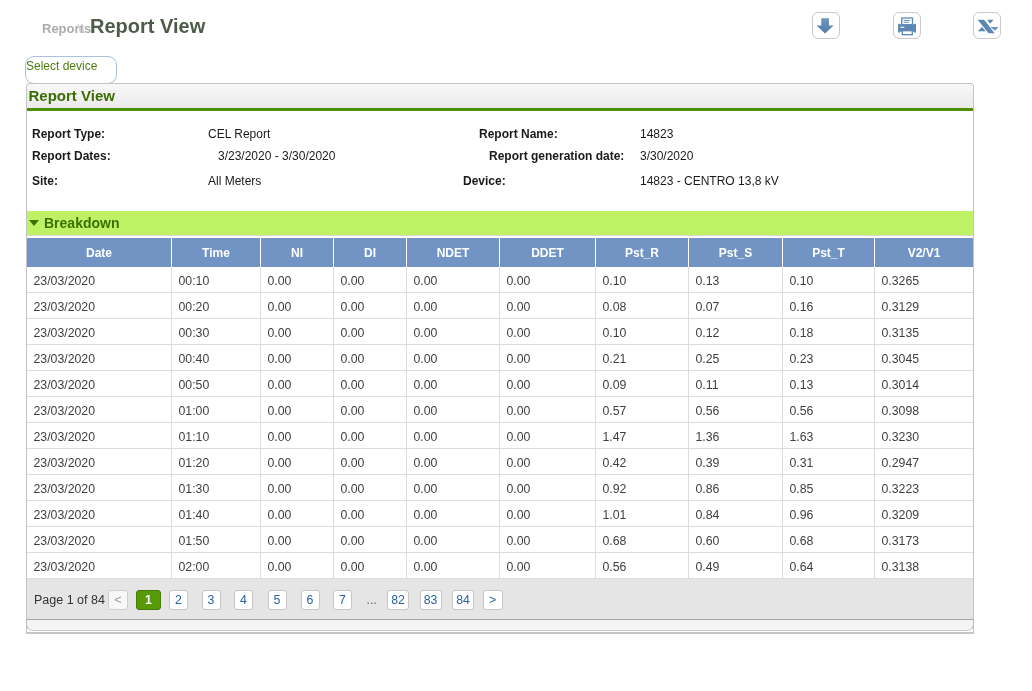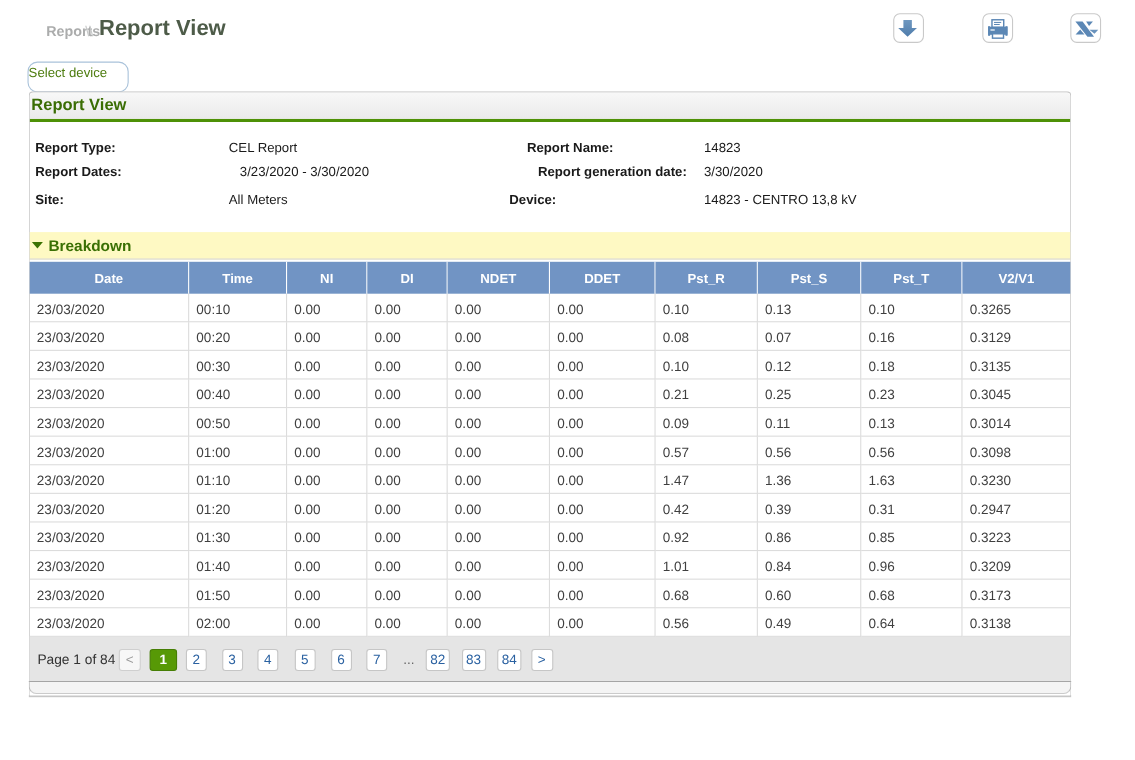--- a/index.html
+++ b/index.html
@@ -9,21 +9,21 @@
 .crumbs .sep { left:77.5px; top:22px; font-size:13px; color:#c7c9c9; }
 .crumbs .r2 { left:90px; top:16.3px; font-size:20px; font-weight:bold; color:#4d5b48; }
 .toolbar { position:absolute; left:812px; top:12px; display:flex;gap:48px; }
 .tbtn { width:28px; height:27px; background:#fff; border:1px solid #c9c9c9; border-radius:6px; margin-right:4.5px; display:flex; align-items:center; justify-content:center; }
 .selectdev { position:absolute; left:25px; top:56px; width:92px; height:28px; background:#fff; border:1px solid #a9c2da; border-radius:9px; color:#4d7c0f; font-size:12px; font-family:"Liberation Sans", sans-serif; line-height:18px; }
 .panel { position:absolute; left:26px; top:83px; width:948px; border:1px solid #c3c3c3; border-bottom:2px solid #c6c6c6; border-radius:4px 4px 0 0; background:#fff; }
 .phead { height:27px; background:linear-gradient(#f8f8f8,#eaeaea); border-bottom:3px solid #4e9106; color:#3a6d04; font-weight:bold; font-size:15px; line-height:24px; padding-left:1.5px; border-radius:4px 4px 0 0; }
 .info { position:relative; height:100px;text-decoration:underline; }
 .info span { position:absolute; font-size:12px; color:#1a1a1a; white-space:nowrap; line-height:14px; }
 .info .lb { font-weight:bold; }
-.breakdown { position:relative; height:25px; background:#fef9c3; border-bottom:1px solid #d8d8d8; }
+.breakdown { position:relative; height:25px; background:#bef264; border-bottom:1px solid #d8d8d8; }
 .breakdown .tri { position:absolute; left:2px; top:9px; width:0; height:0; border-left:5.5px solid transparent; border-right:5.5px solid transparent; border-top:6.5px solid #3a7202; }
 .breakdown .bt { position:absolute; left:17px; top:4px; font-size:14px; font-weight:bold; color:#3a7004; }
 .gap2 { height:2px; background:#fff; }
 table.grid { width:946px; table-layout:fixed; border-collapse:separate; border-spacing:0; }
 table.grid th { background:#7194c4; color:#fff; font-weight:bold; font-size:12px; height:29px; text-align:center; border-right:1px solid #ffffff; vertical-align:middle; }
 table.grid th:last-child { border-right:none; }
 table.grid td { height:26px; font-size:12.3px; color:#3f3f3f; padding:3.5px 0 0 6.5px; border-right:1px solid #dcdcdc; border-bottom:1px solid #dcdcdc; vertical-align:middle; }
 table.grid td:last-child { border-right:none; }
 .pager { position:relative; height:42px; background:#e5e5e5; border-bottom:1px solid #cfcfcf; }
 .pager .ptext { position:absolute; left:7px; top:14px; font-size:12.5px; color:#333; }

